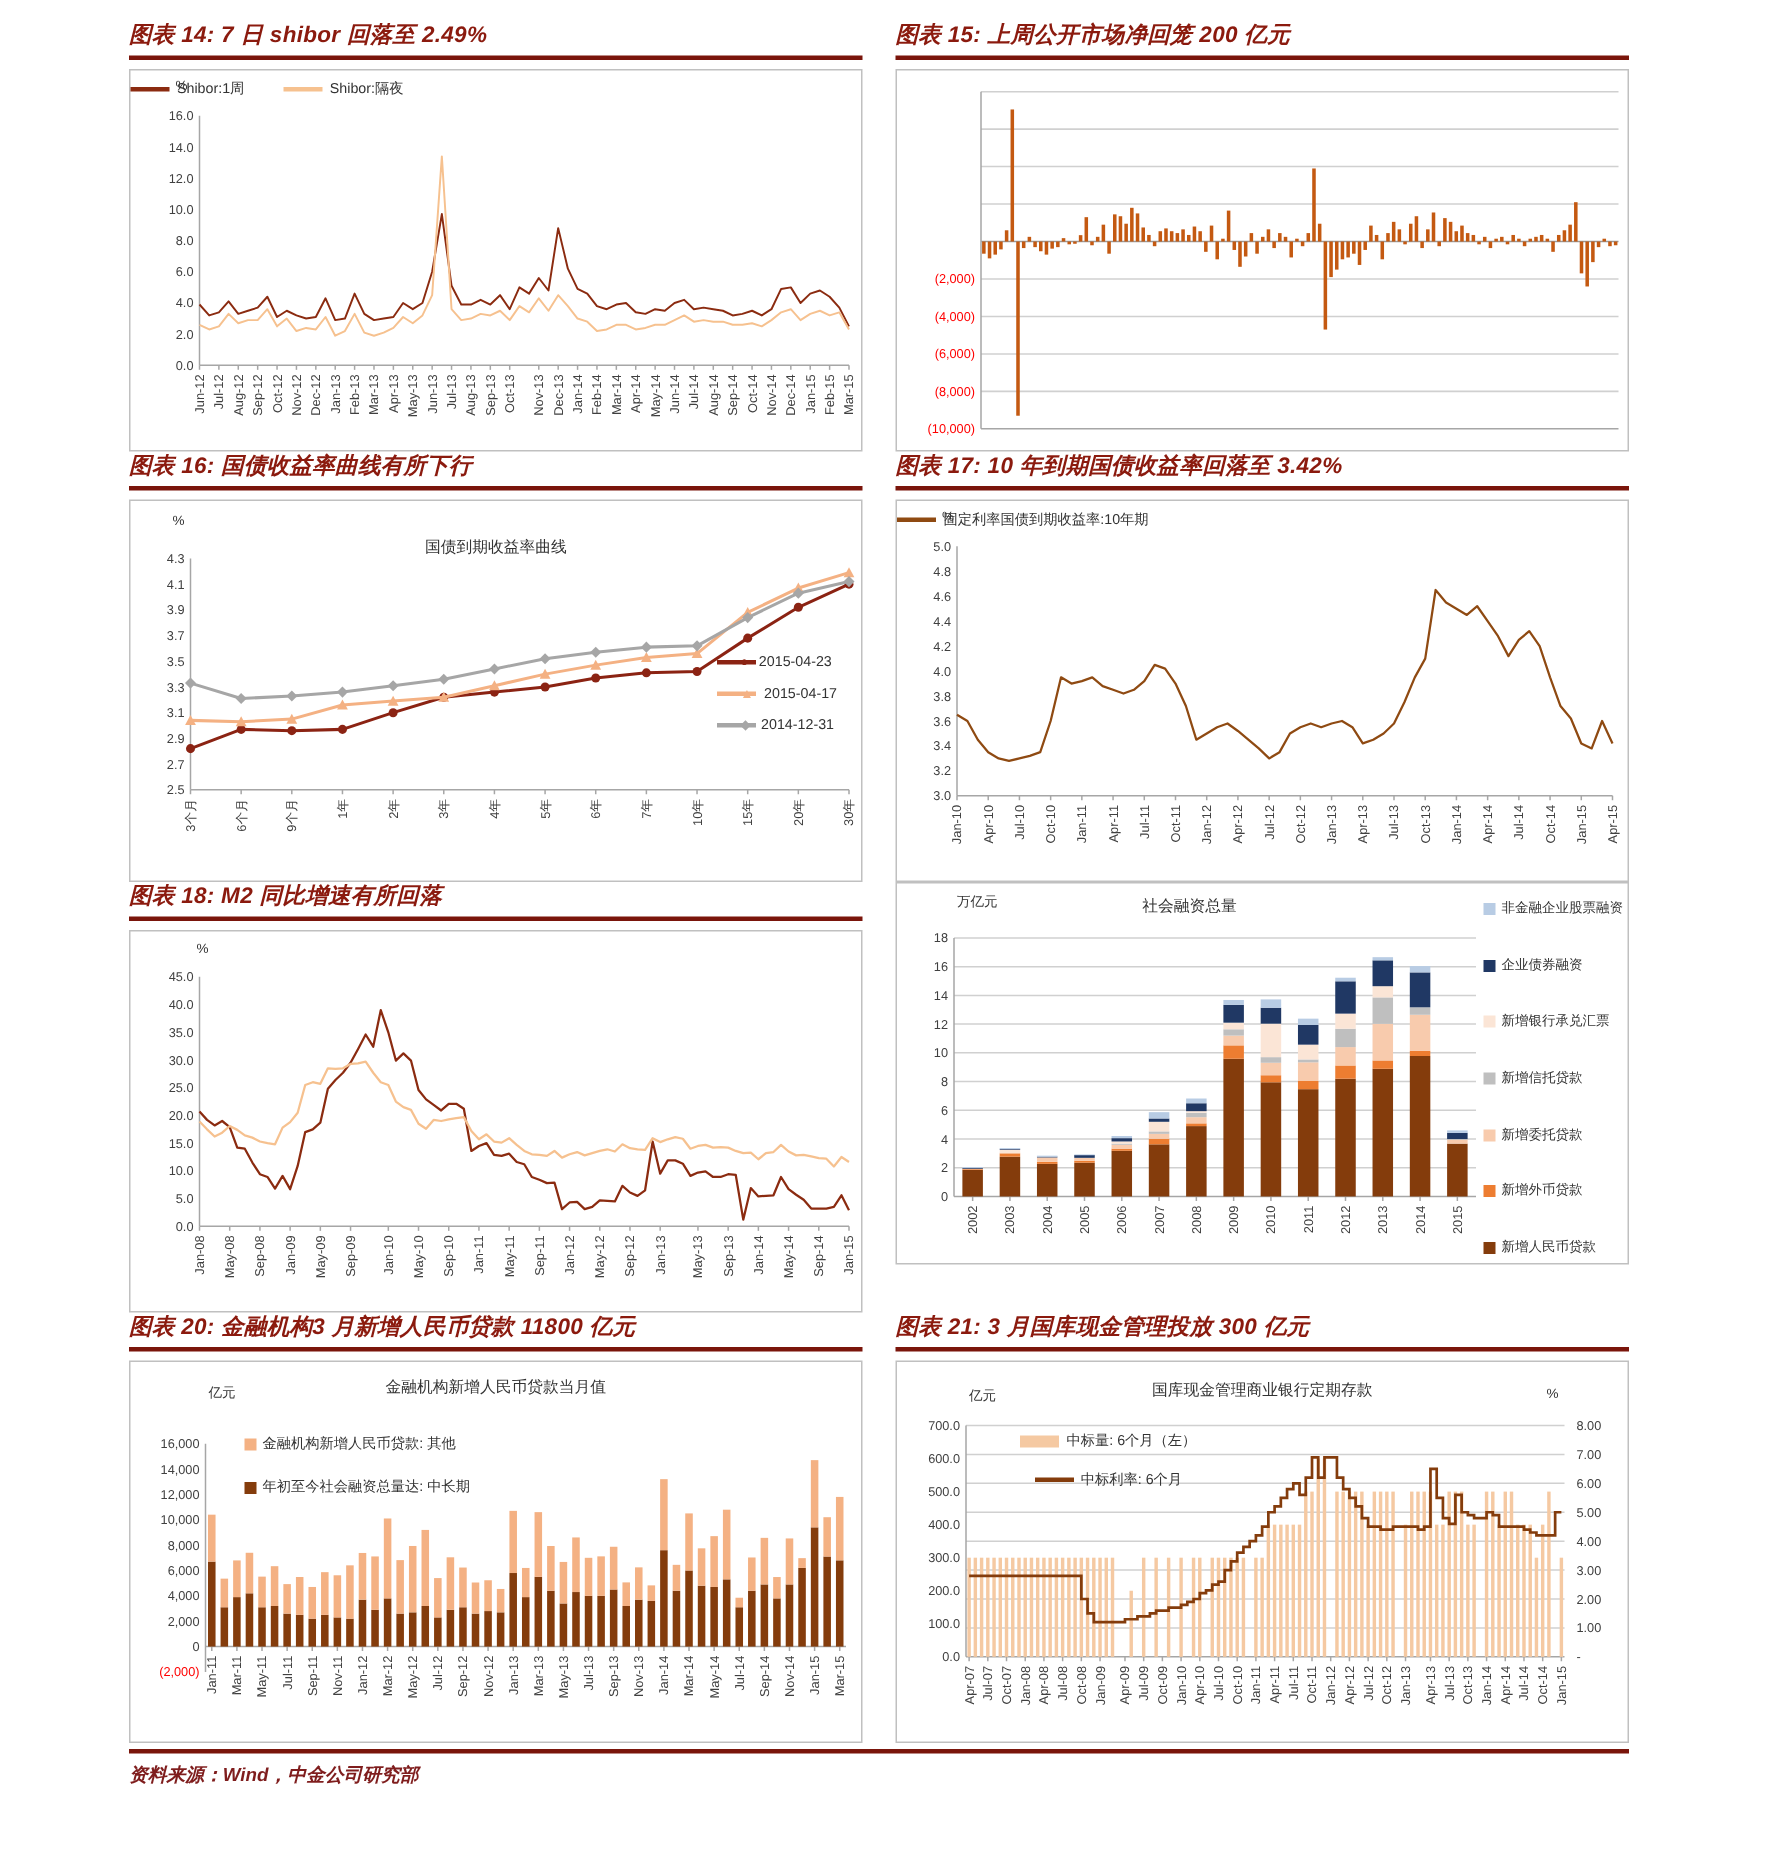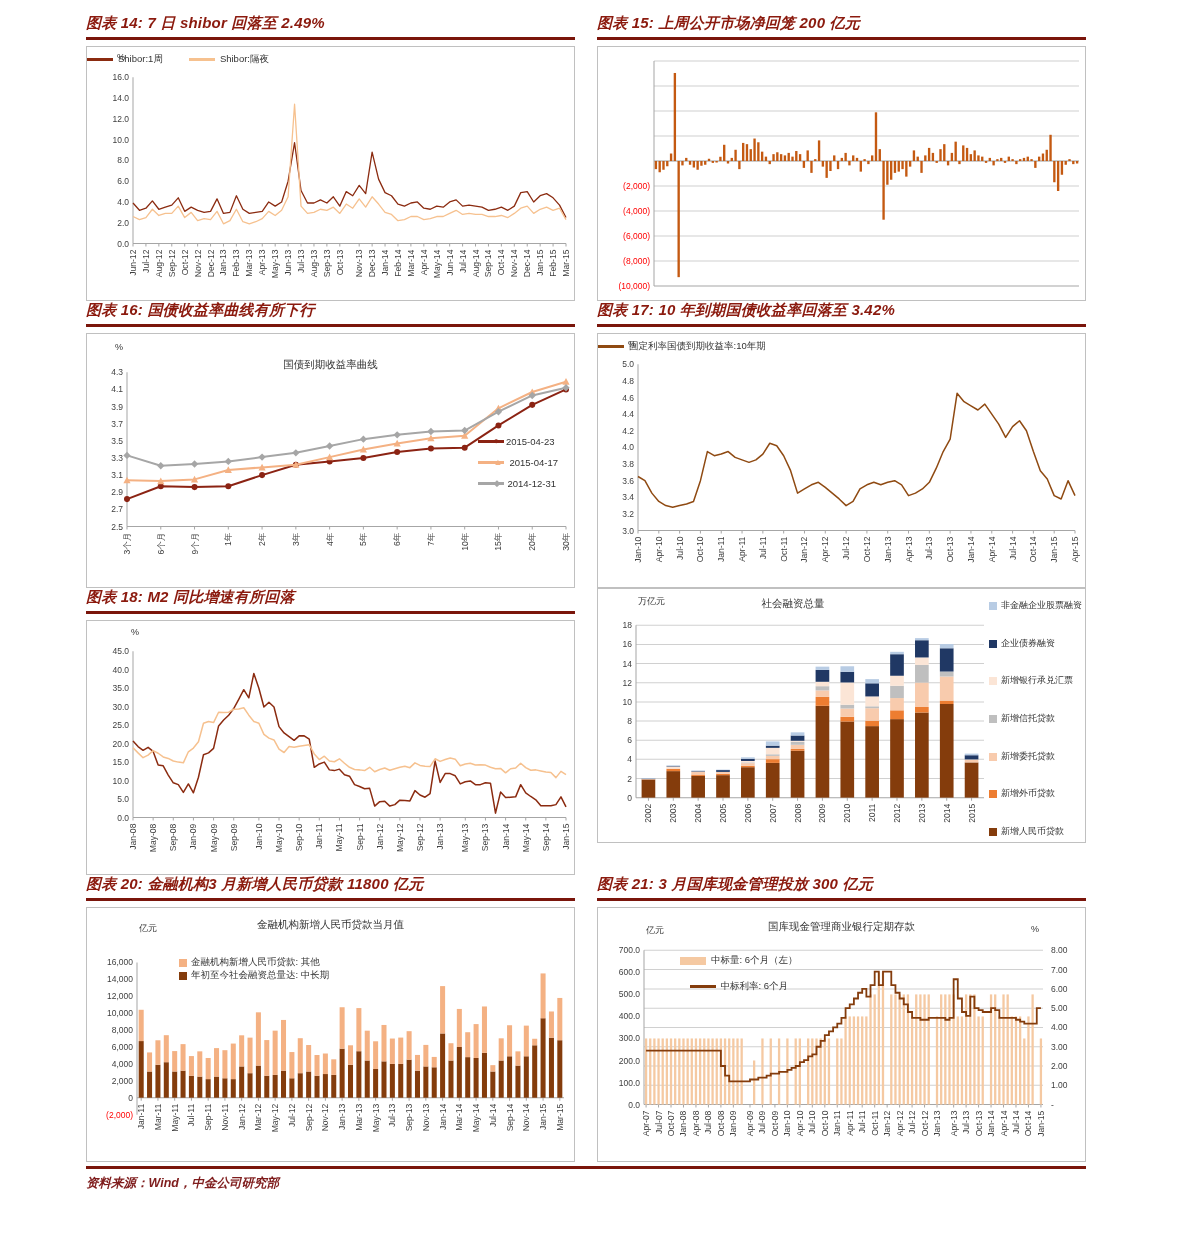--- a/index.html
+++ b/index.html
@@ -11,21 +11,21 @@
   .chart-box{position:relative;border:1px solid #c0c0c0;height:253px;background:#fff;}
   .chart-box svg{position:absolute;left:0;top:0;width:100%;height:100%;display:block;}
   .chart-box.f19 svg{width:390px;}
   .unit{position:absolute;font-size:9px;color:#333;z-index:2;}
   .ctitle{position:absolute;left:0;right:0;text-align:center;font-size:10.5px;color:#333;z-index:2;}
   .legend{position:absolute;display:flex;gap:26px;font-size:9.5px;color:#333;align-items:center;z-index:2;}
   .legend-top{top:6px;left:0;right:0;justify-content:flex-start;}
   .legend-col{flex-direction:column;align-items:flex-start;}
   .legend-f16{right:16px;top:102px;gap:10px;}
   .legend-f19{right:2px;top:12px;bottom:16px;width:94px;justify-content:space-between;font-size:9px;line-height:1.3;}
-  .legend-f20{left:92px;top:48px;gap:0;}
+  .legend-f20{left:76px;top:48px;gap:16px;}
   .legend-f21{left:82px;top:46px;gap:13px;align-items:center;}
   .li{display:flex;align-items:center;white-space:nowrap;}
   .legend-f19 .li{align-items:flex-start;white-space:normal;font-family:Liberation Mono, monospace;}
   .sw{display:inline-block;flex:none;}
   .sw.line{width:26px;height:3px;margin-right:5px;}
   .sw.sq{width:8px;height:8px;margin-right:4px;margin-top:1px;}
   .sw.bar{width:26px;height:8px;margin-right:5px;}
   .mkr{margin-left:-16px;margin-right:7px;font-size:9px;line-height:1;}
   .footer-rule{height:3px;background:#7A150B;margin-top:4px;}
   .footer{margin-top:6px;font-size:12.5px;font-weight:bold;font-style:italic;color:#7f1d1d;}

